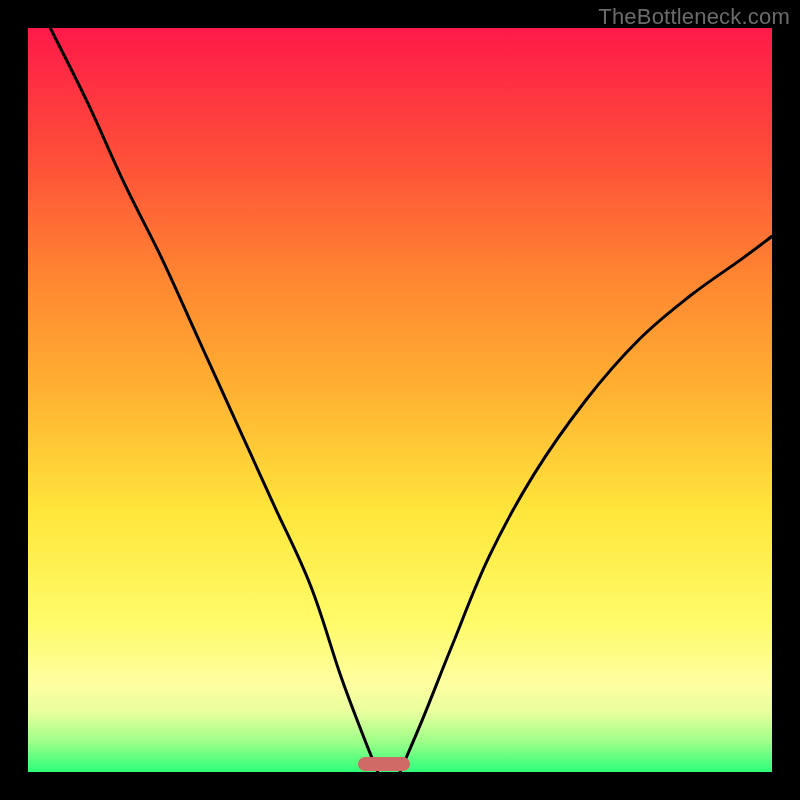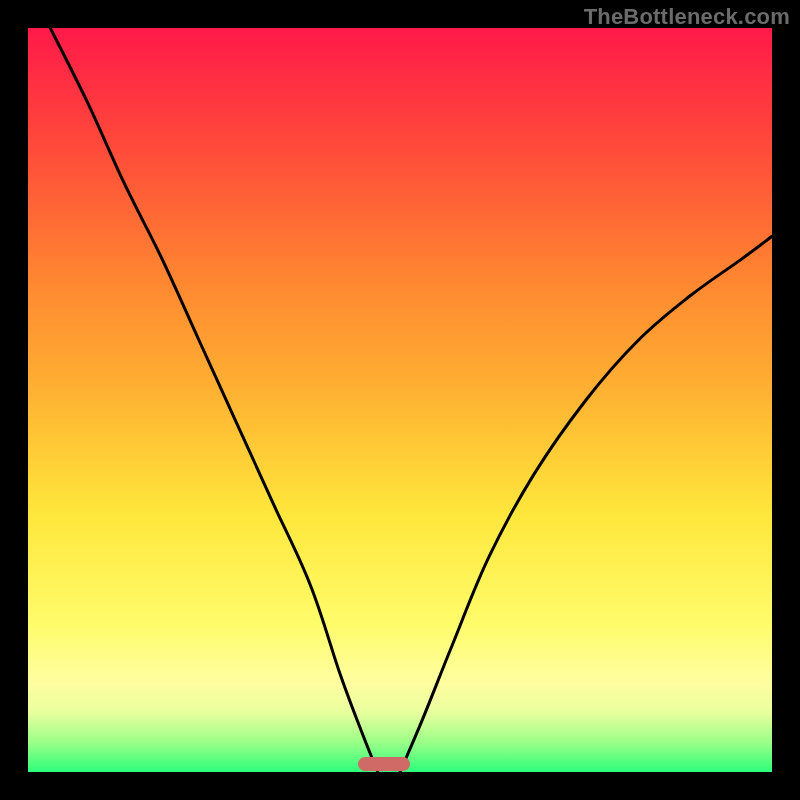--- a/index.html
+++ b/index.html
@@ -37,21 +37,21 @@
       #9bff88 96%,
       #2dff7a 100%
     );
   }
   .watermark {
     position: absolute;
     top: 4px;
     right: 10px;
     color: #6b6b6b;
     font-size: 22px;
-    font-weight: 700;
+    font-weight: 400;
     letter-spacing: 0.2px;
     user-select: none;
   }
   svg.curves {
     position: absolute;
     top: 0;
     left: 0;
   }
   .marker {
     position: absolute;

